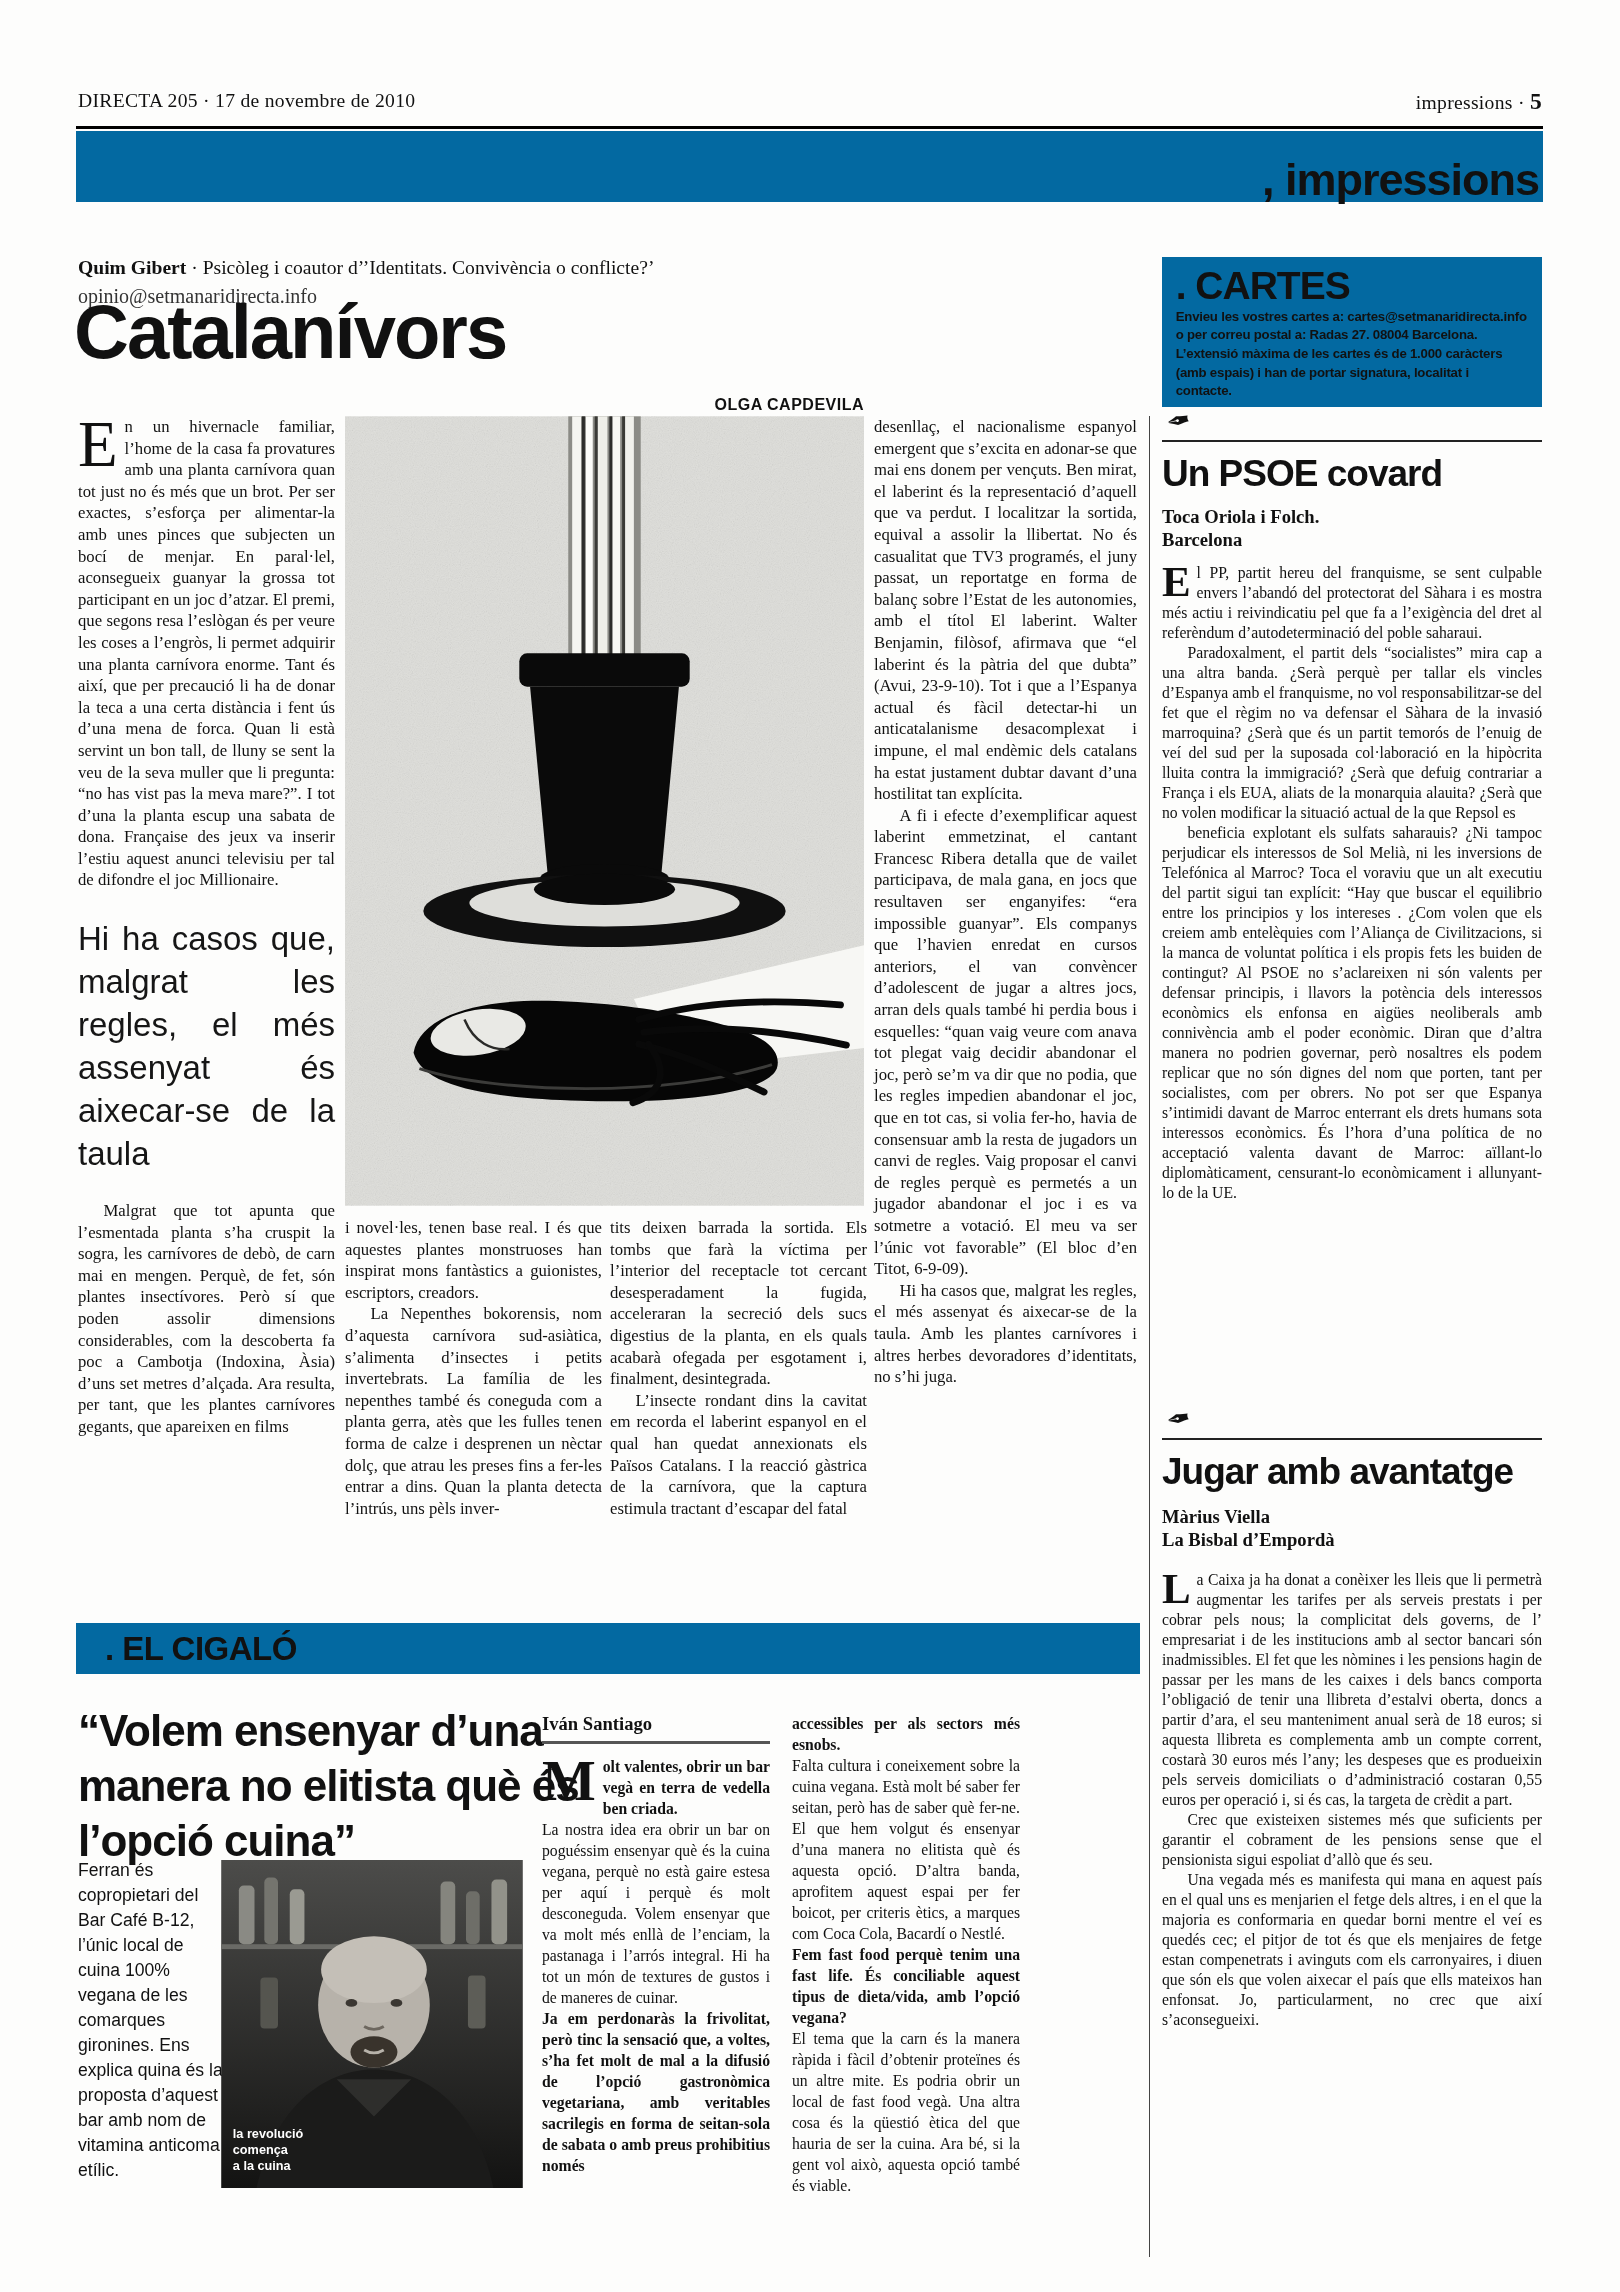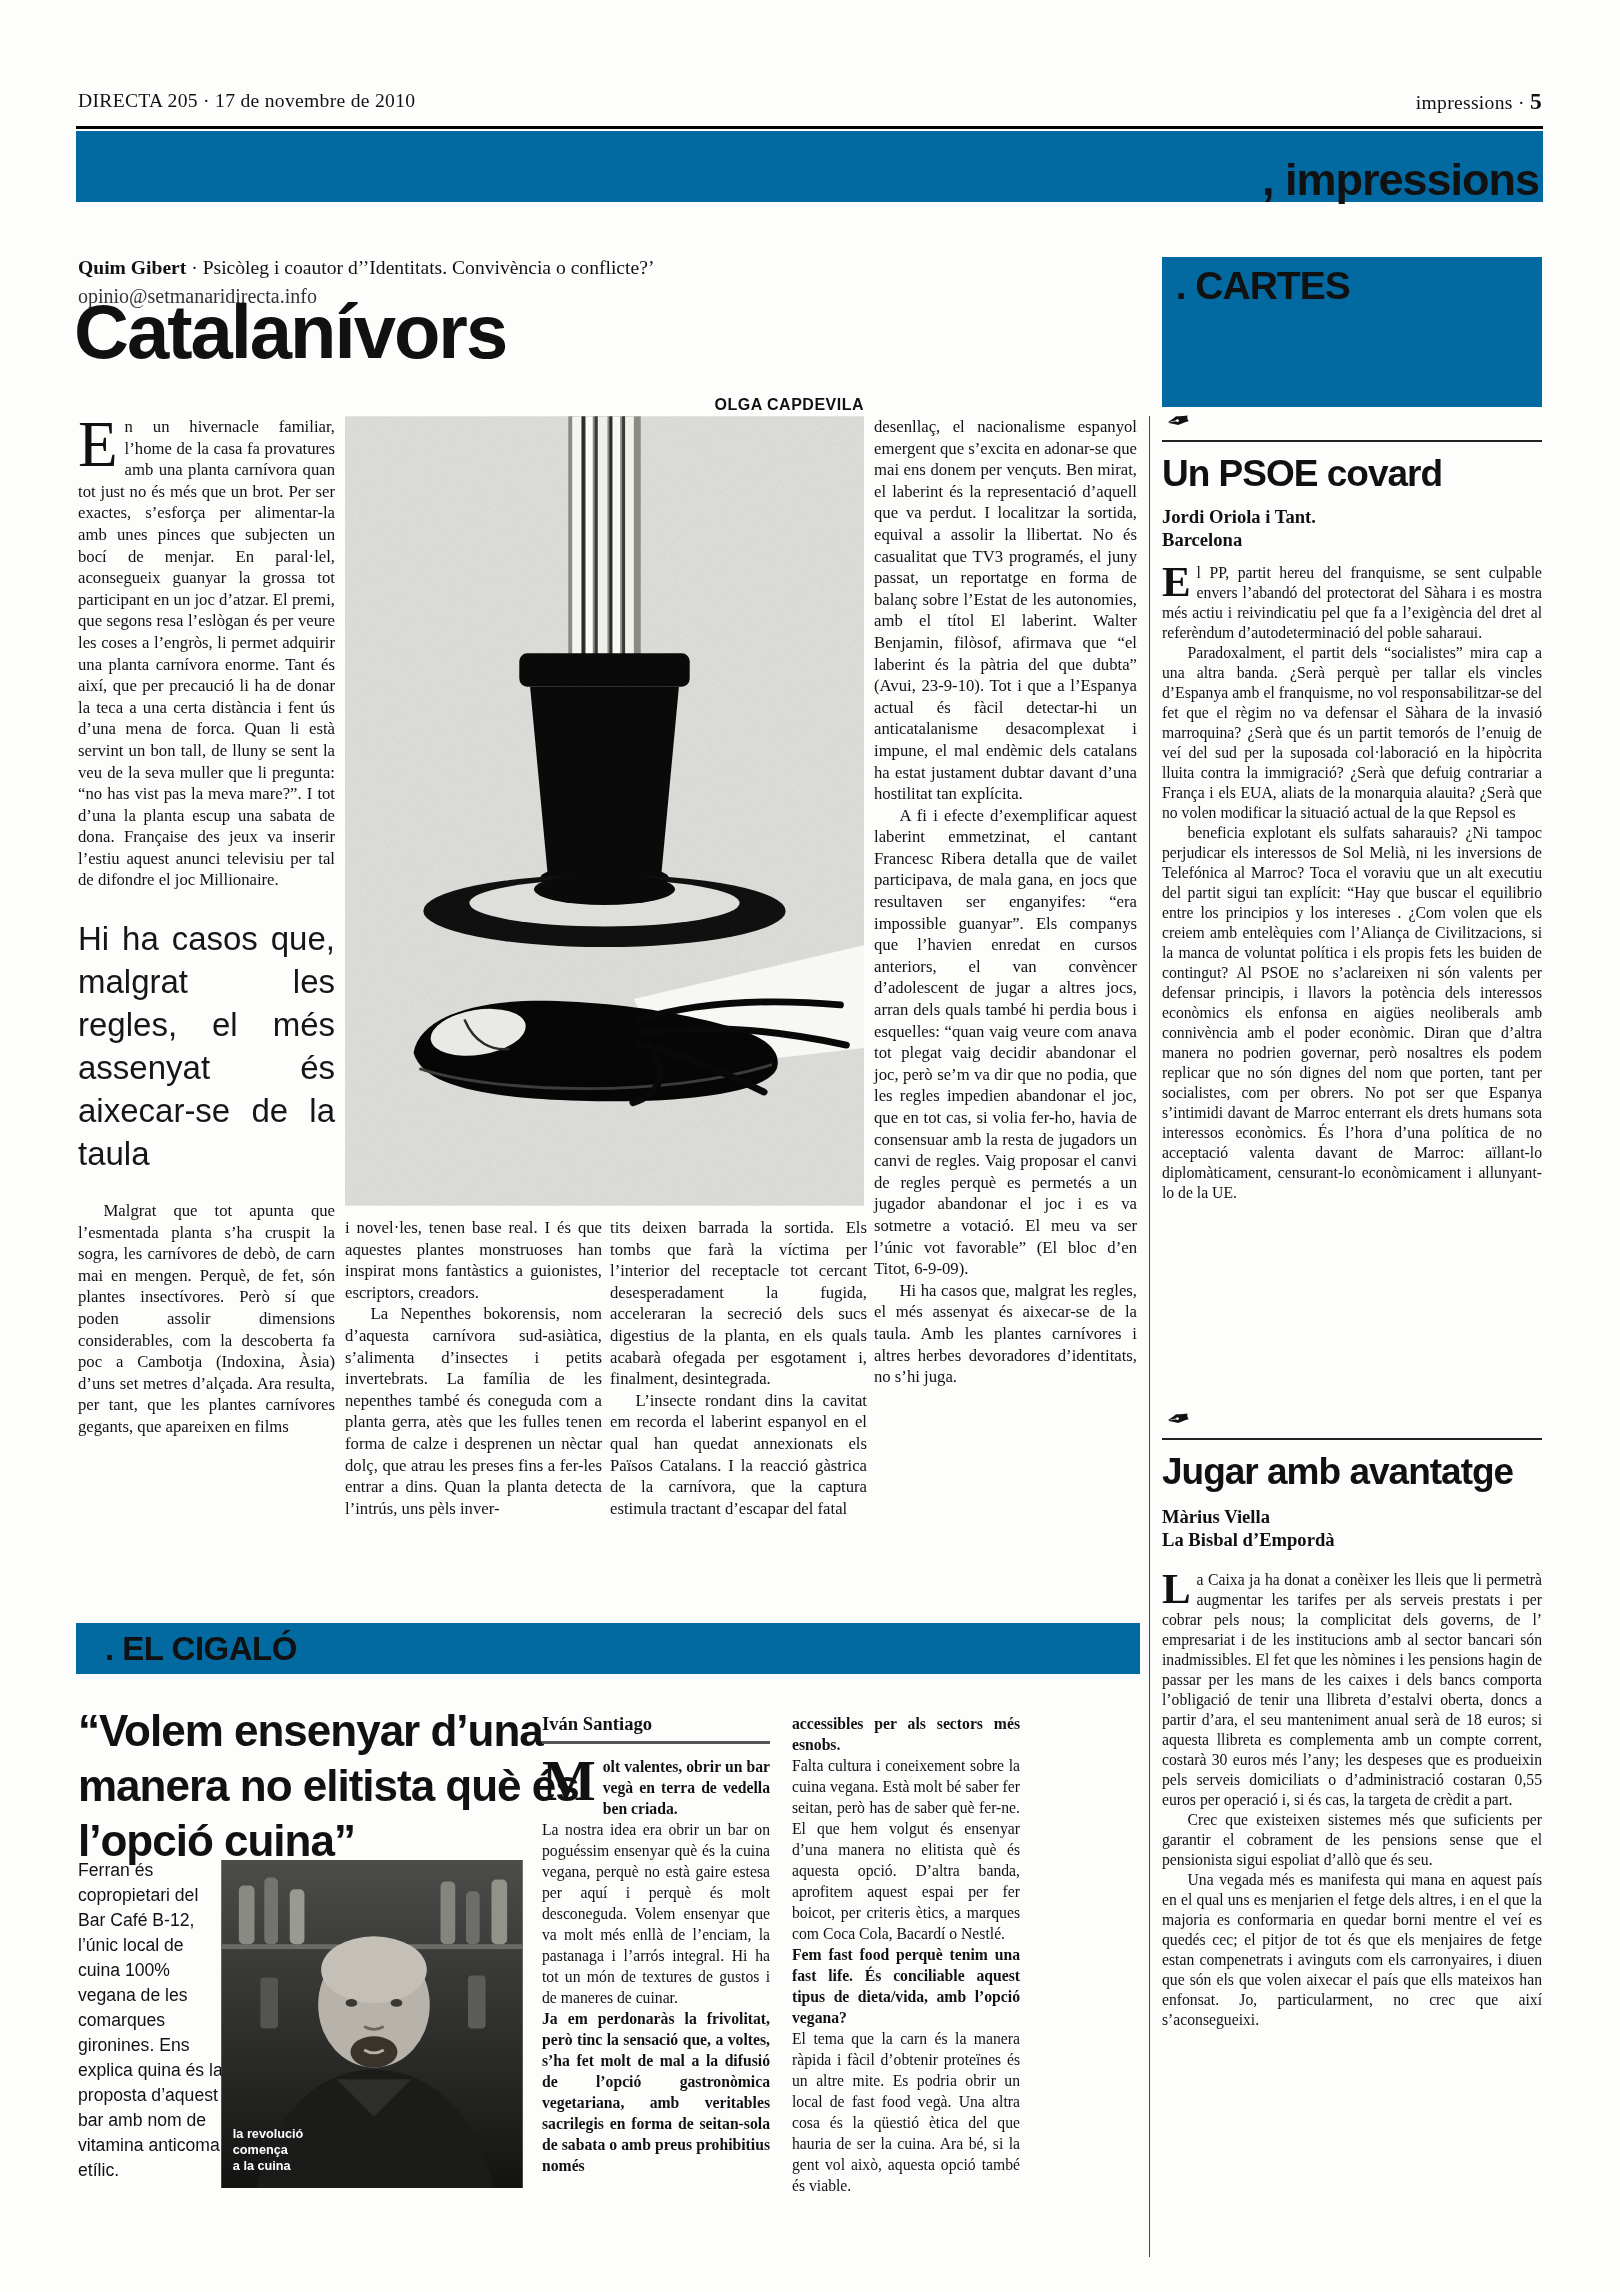--- a/index.html
+++ b/index.html
@@ -126,27 +126,28 @@
   <div class="abs serif just body17" style="left:874px;top:416px;width:263px;">
     <p>desenllaç, el nacionalisme espanyol emergent que s’excita en adonar-se que mai ens donem per vençuts. Ben mirat, el laberint és la representació d’aquell que va perdut. I localitzar la sortida, equival a assolir la llibertat. No és casualitat que TV3 programés, el juny passat, un reportatge en forma de balanç sobre l’Estat de les autonomies, amb el títol El laberint. Walter Benjamin, filòsof, afirmava que “el laberint és la pàtria del que dubta” (Avui, 23-9-10). Tot i que a l’Espanya actual és fàcil detectar-hi un anticatalanisme desacomplexat i impune, el mal endèmic dels catalans ha estat justament dubtar davant d’una hostilitat tan explícita.</p>
     <p class="ind">A fi i efecte d’exemplificar aquest laberint emmetzinat, el cantant Francesc Ribera detalla que de vailet participava, de mala gana, en jocs que resultaven ser enganyifes: “era impossible guanyar”. Els companys que l’havien enredat en cursos anteriors, el van convèncer d’adolescent de jugar a altres jocs, arran dels quals també hi perdia bous i esquelles: “quan vaig veure com anava tot plegat vaig decidir abandonar el joc, però se’m va dir que no podia, que les regles impedien abandonar el joc, que en tot cas, si volia fer-ho, havia de consensuar amb la resta de jugadors un canvi de regles. Vaig proposar el canvi de regles perquè es permetés a un jugador abandonar el joc i es va sotmetre a votació. El meu va ser l’únic vot favorable” (El bloc d’en Titot, 6-9-09).</p>
     <p class="ind">Hi ha casos que, malgrat les regles, el més assenyat és aixecar-se de la taula. Amb les plantes carnívores i altres herbes devoradores d’identitats, no s’hi juga.</p>
   </div>
 
   <div class="abs" style="left:1149px;top:416px;width:1px;height:1841px;background:#444;"></div>
 
   <div class="abs graybox" style="left:1162px;top:257px;width:380px;height:150px;box-sizing:border-box;padding:5.9px 13.7px;">
     <div class="sans" style="font-weight:700;font-size:39px;letter-spacing:-1px;line-height:45px;">. CARTES</div>
+    <div class="sans" style="font-weight:700;font-size:13.2px;line-height:18.6px;letter-spacing:-0.2px;">Envieu les vostres cartes a: cartes@setmanaridirecta.info o per correu postal a: Radas 27. 08004 Barcelona. L’extensió màxima de les cartes és de 1.000 caràcters (amb espais) i han de portar signatura, localitat i contacte.</div>
   </div>
 
   <div class="abs penicon" style="left:1166px;top:404px;">✒</div>
   <div class="abs" style="left:1162px;top:440px;width:380px;height:2px;background:#222;"></div>
   <h2 class="abs sans ltitle" style="left:1162px;top:453px;margin:0;">Un PSOE covard</h2>
   <div class="abs serif lauth" style="left:1162px;top:506px;">
-    <div>Jordi Oriola i Tant.</div>
+    <div>Toca Oriola i Folch.</div>
     <div>Barcelona</div>
   </div>
   <div class="abs serif just body16" style="left:1162px;top:563px;width:380px;">
     <p><span class="dc2">E</span><span>l PP, partit hereu del franquisme, se sent culpable envers l’abandó del protectorat del Sàhara i es mostra més actiu i reivindicatiu pel que fa a l’exigència del dret al referèndum d’autodeterminació del poble saharaui.</span></p>
     <p class="ind">Paradoxalment, el partit dels “socialistes” mira cap a una altra banda. ¿Serà perquè per tallar els vincles d’Espanya amb el franquisme, no vol responsabilitzar-se del fet que el règim no va defensar el Sàhara de la invasió marroquina? ¿Serà que és un partit temorós de l’enuig de veí del sud per la suposada col·laboració en la hipòcrita lluita contra la immigració? ¿Serà que defuig contrariar a França i els EUA, aliats de la monarquia alauita? ¿Serà que no volen modificar la situació actual de la que Repsol es</p>
     <p class="ind">beneficia explotant els sulfats saharauis? ¿Ni tampoc perjudicar els interessos de Sol Melià, ni les inversions de Telefónica al Marroc? Toca el voraviu que un alt executiu del partit sigui tan explícit: “Hay que buscar el equilibrio entre los principios y los intereses . ¿Com volen que els creiem amb entelèquies com l’Aliança de Civilitzacions, si la manca de voluntat política i els propis fets les buiden de contingut? Al PSOE no s’aclareixen ni són valents per defensar principis, i llavors la potència dels interessos econòmics els enfonsa en aigües neoliberals amb connivència amb el poder econòmic. Diran que d’altra manera no podrien governar, però nosaltres els podem replicar que no són dignes del nom que porten, tant per socialistes, com per obrers. No pot ser que Espanya s’intimidi davant de Marroc enterrant els drets humans sota interessos econòmics. És l’hora d’una política de no acceptació valenta davant de Marroc: aïllant-lo diplomàticament, censurant-lo econòmicament i allunyant-lo de la UE.</p>
   </div>
 
   <div class="abs penicon" style="left:1166px;top:1402px;">✒</div>
   <div class="abs" style="left:1162px;top:1438px;width:380px;height:2px;background:#222;"></div>

